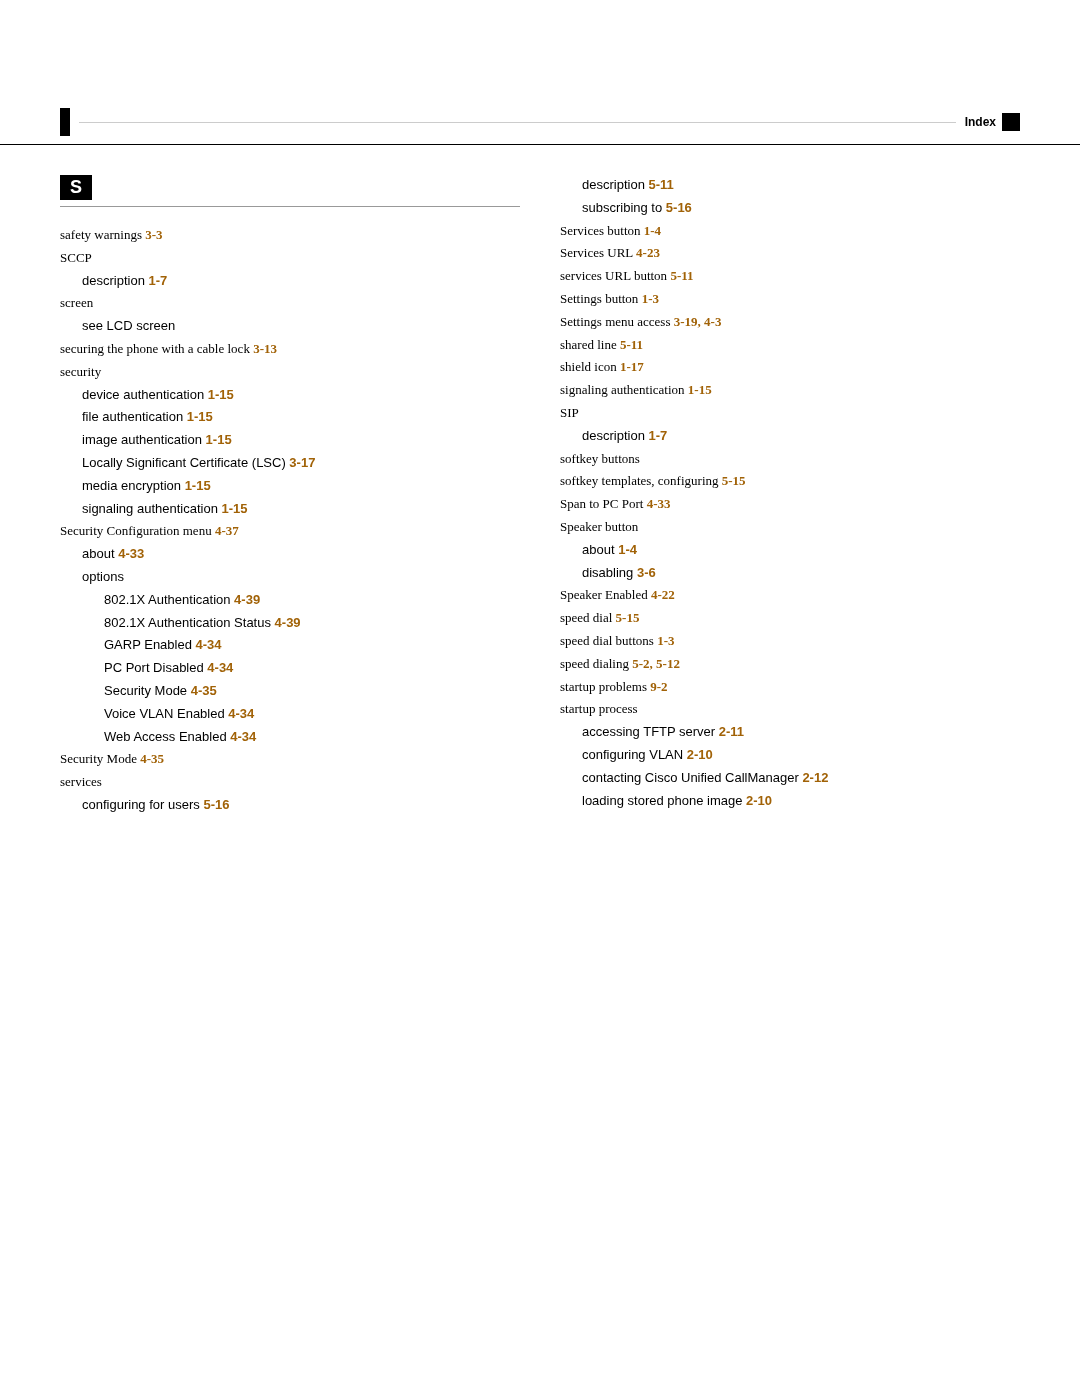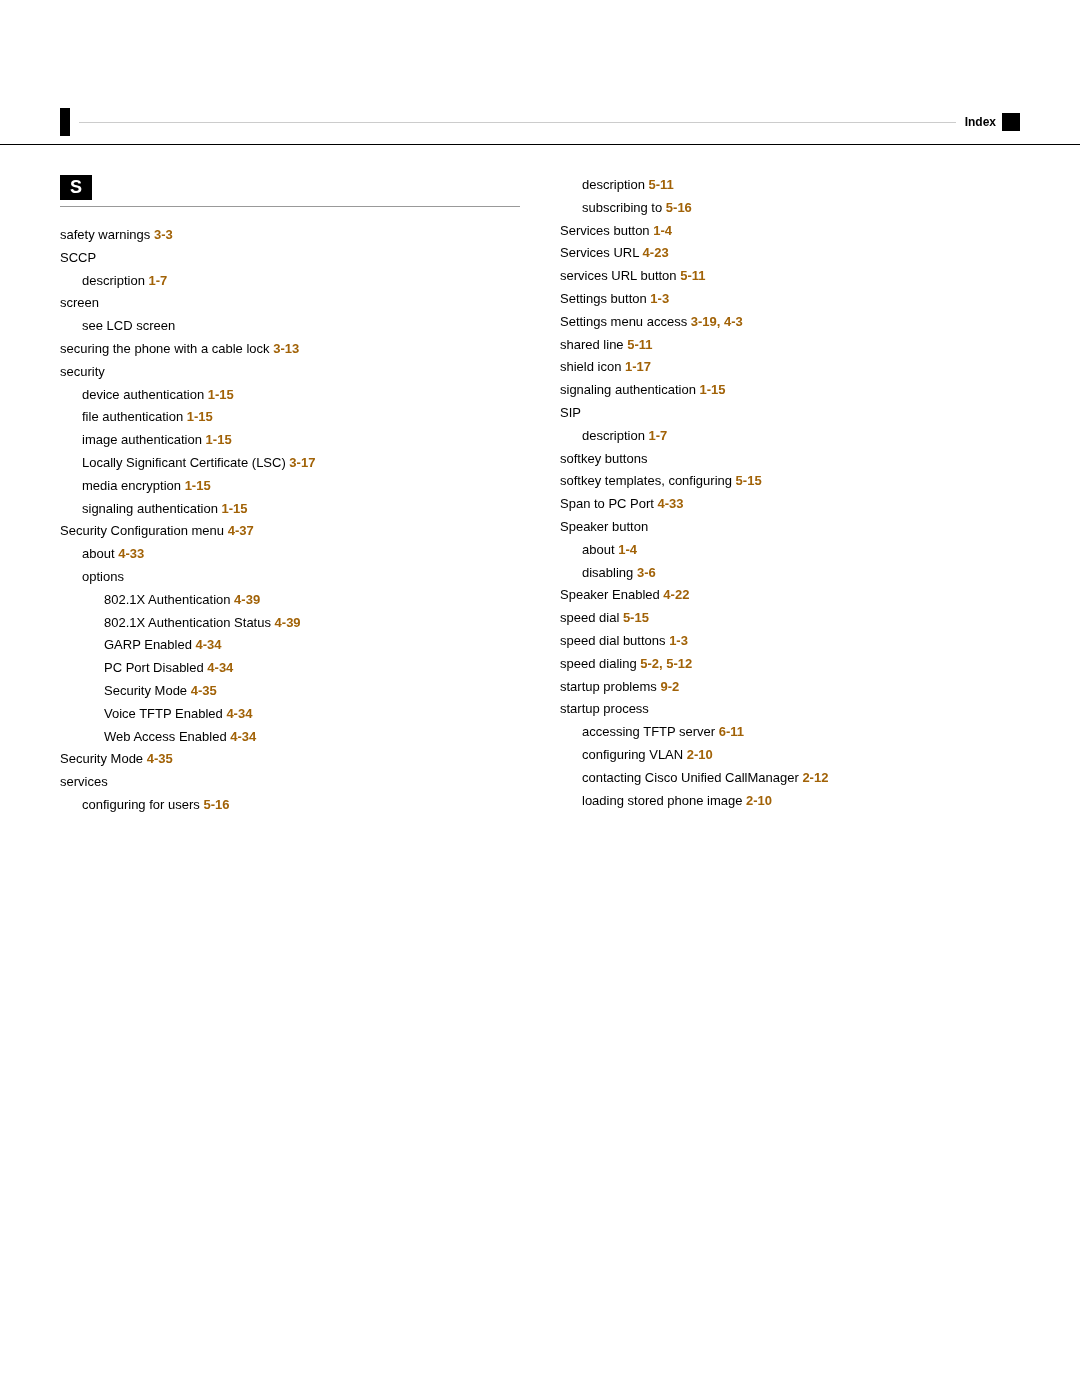--- a/index.html
+++ b/index.html
@@ -87,20 +87,21 @@
     }
 
     
     .entry {
       margin-bottom: 2px;
       line-height: 1.6;
     }
     .entry-main {
       font-size: 13px;
       color: #000;
+      font-family: Liberation Serif, serif;
     }
     .entry-sub {
       padding-left: 22px;
       font-size: 13px;
       color: #000;
     }
     .entry-sub2 {
       padding-left: 44px;
       font-size: 13px;
       color: #000;
@@ -146,21 +147,21 @@
           <div class="entry entry-sub"><span>media encryption </span><span class="ref">1-15</span></div>
           <div class="entry entry-sub"><span>signaling authentication </span><span class="ref">1-15</span></div>
           <div class="entry entry-main"><span>Security Configuration menu </span><span class="ref">4-37</span></div>
           <div class="entry entry-sub"><span>about </span><span class="ref">4-33</span></div>
           <div class="entry entry-sub">options</div>
           <div class="entry entry-sub2"><span>802.1X Authentication </span><span class="ref">4-39</span></div>
           <div class="entry entry-sub2"><span>802.1X Authentication Status </span><span class="ref">4-39</span></div>
           <div class="entry entry-sub2"><span>GARP Enabled </span><span class="ref">4-34</span></div>
           <div class="entry entry-sub2"><span>PC Port Disabled </span><span class="ref">4-34</span></div>
           <div class="entry entry-sub2"><span>Security Mode </span><span class="ref">4-35</span></div>
-          <div class="entry entry-sub2"><span>Voice TFTP Enabled </span><span class="ref">4-34</span></div>
+          <div class="entry entry-sub2"><span>Voice VLAN Enabled </span><span class="ref">4-34</span></div>
           <div class="entry entry-sub2"><span>Web Access Enabled </span><span class="ref">4-34</span></div>
           <div class="entry entry-main"><span>Security Mode </span><span class="ref">4-35</span></div>
           <div class="entry entry-main">services</div>
           <div class="entry entry-sub"><span>configuring for users </span><span class="ref">5-16</span></div>
         </div>
     </div>
 
     <div class="col-right">
       <div id="right-entries">
           <div class="entry entry-sub"><span>description </span><span class="ref">5-11</span></div>
@@ -180,21 +181,21 @@
           <div class="entry entry-main"><span>Span to PC Port </span><span class="ref">4-33</span></div>
           <div class="entry entry-main">Speaker button</div>
           <div class="entry entry-sub"><span>about </span><span class="ref">1-4</span></div>
           <div class="entry entry-sub"><span>disabling </span><span class="ref">3-6</span></div>
           <div class="entry entry-main"><span>Speaker Enabled </span><span class="ref">4-22</span></div>
           <div class="entry entry-main"><span>speed dial </span><span class="ref">5-15</span></div>
           <div class="entry entry-main"><span>speed dial buttons </span><span class="ref">1-3</span></div>
           <div class="entry entry-main"><span>speed dialing </span><span class="ref">5-2, 5-12</span></div>
           <div class="entry entry-main"><span>startup problems </span><span class="ref">9-2</span></div>
           <div class="entry entry-main">startup process</div>
-          <div class="entry entry-sub"><span>accessing TFTP server </span><span class="ref">6-11</span></div>
+          <div class="entry entry-sub"><span>accessing TFTP server </span><span class="ref">2-11</span></div>
           <div class="entry entry-sub"><span>configuring VLAN </span><span class="ref">2-10</span></div>
           <div class="entry entry-sub"><span>contacting Cisco Unified CallManager </span><span class="ref">2-12</span></div>
           <div class="entry entry-sub"><span>loading stored phone image </span><span class="ref">2-10</span></div>
         </div>
     </div>
   </div>
 
 </div>
 
 </body></html>

